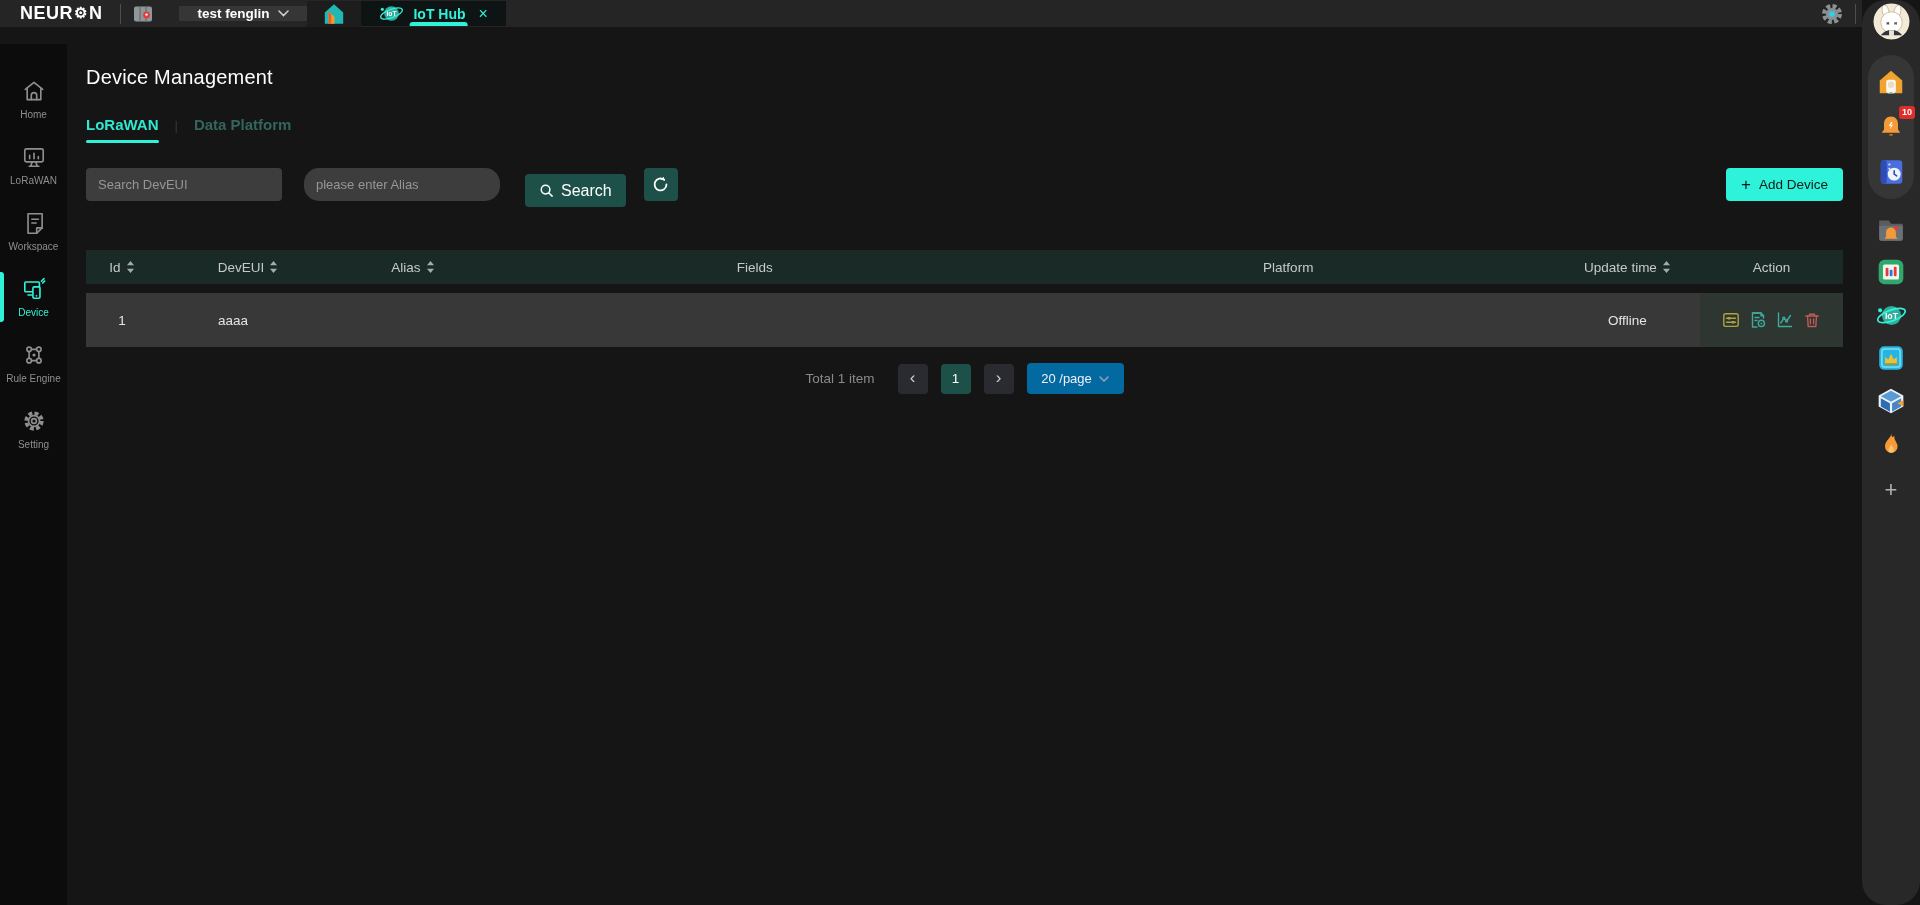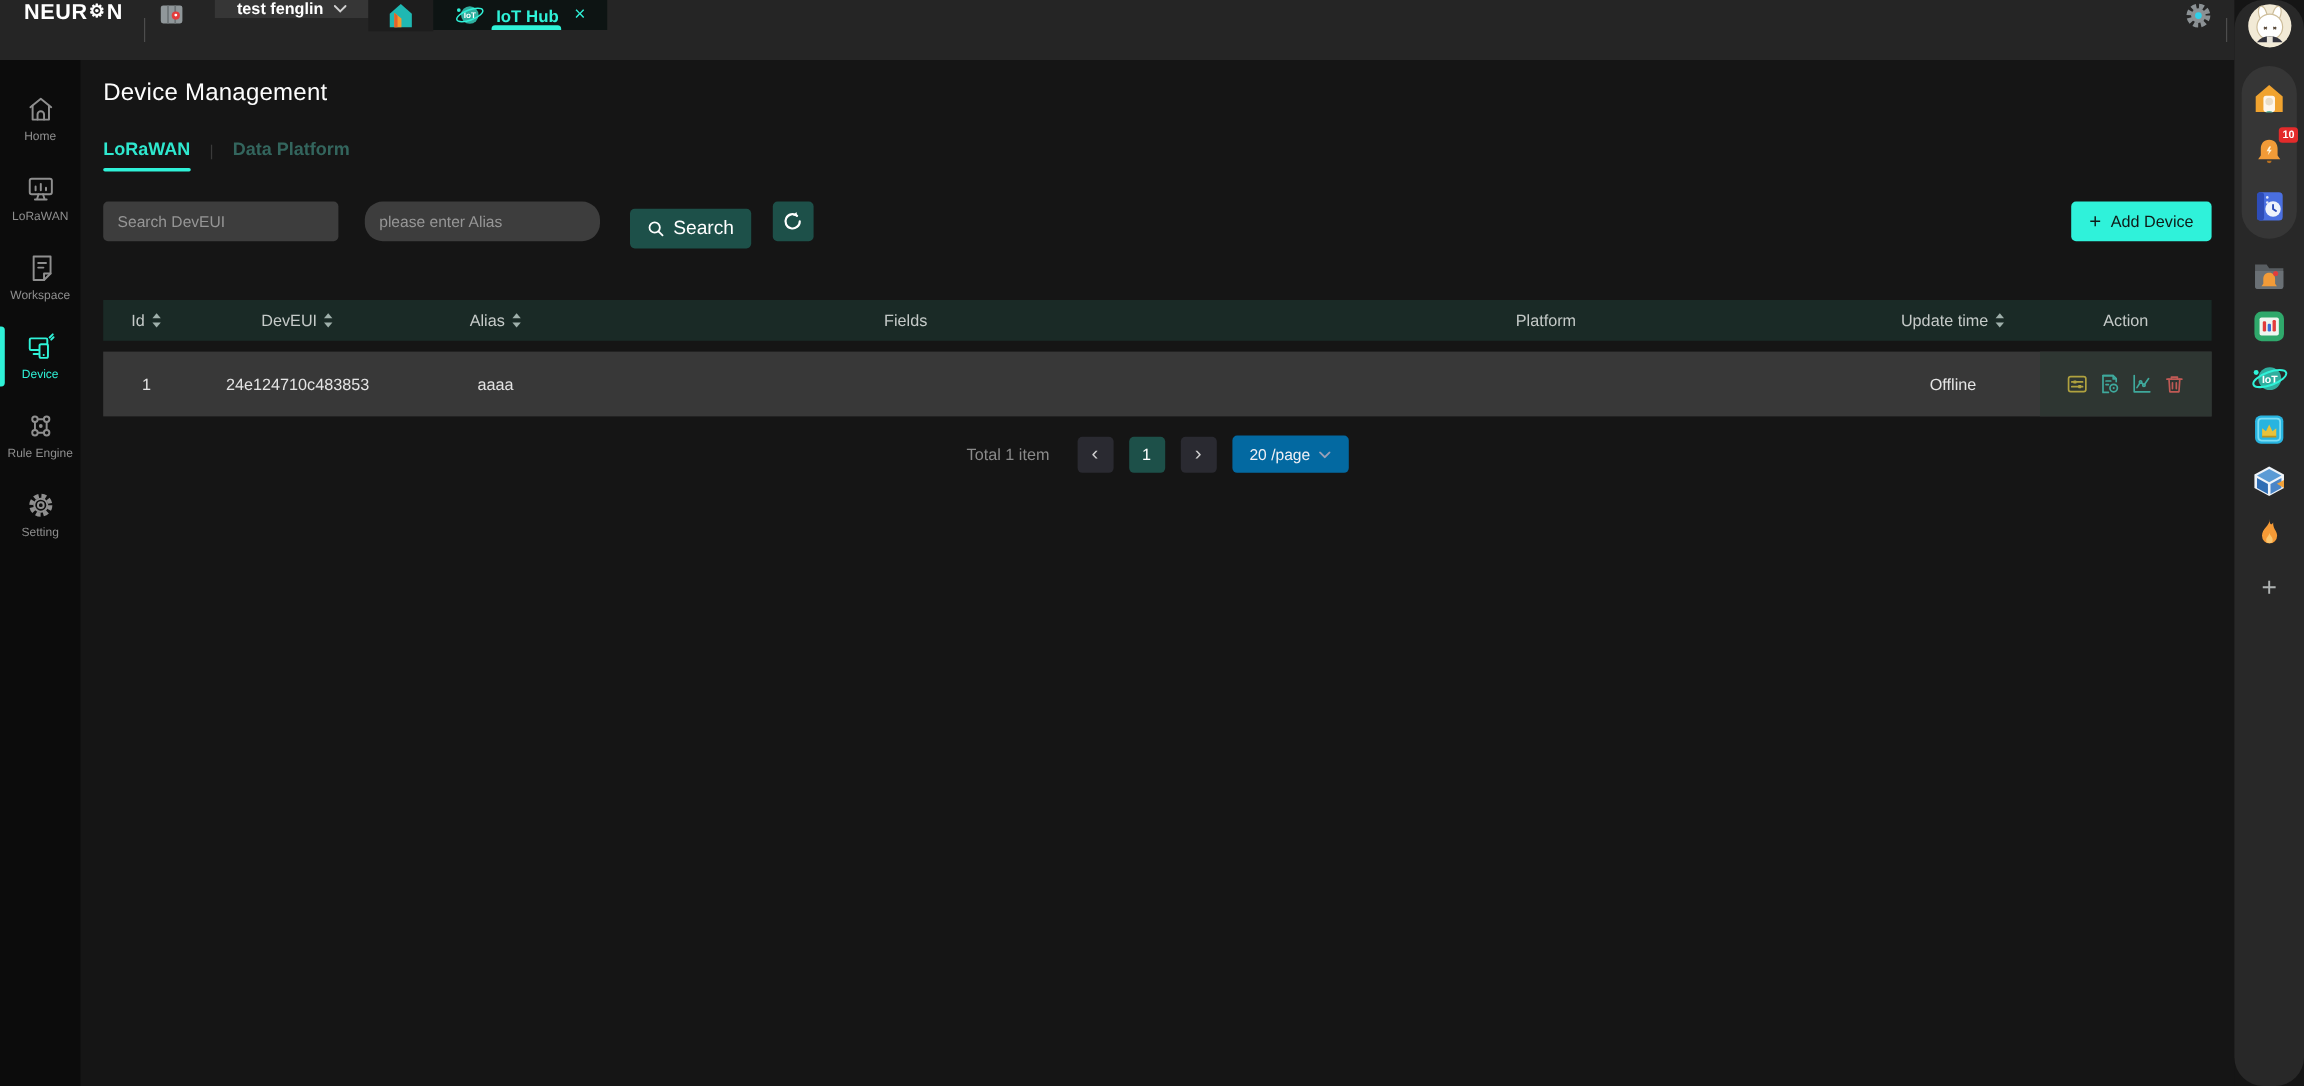--- a/index.html
+++ b/index.html
@@ -1,21 +1,21 @@
 <!DOCTYPE html>
 <html><head>
 <meta charset="utf-8">
 <style>
   * { box-sizing: border-box; margin: 0; padding: 0; }
   html,body { width:1920px; height:905px; overflow:hidden; background:#151515;
     font-family:"Liberation Sans", sans-serif; }
 
   
-  .topbar { position:absolute; left:0; top:0; width:1862px; height:50px;
-    background:#252525; display:flex; align-items:flex-start; z-index:5; }
+  .topbar { position:absolute; left:0; top:0; width:1862px; height:27px;
+    background:#252525; display:flex; align-items:center; z-index:5; }
   .logo { display:flex; align-items:center; gap:1px; padding:0 18px 0 20px;
     color:#fff; font-weight:bold; font-size:18px; letter-spacing:.5px; }
   .logo .gear-o { font-size:15px; line-height:1; transform:translateY(-1px); }
   .vdivider { width:1px; height:20px; background:#4d4d4d; align-self:center; }
   .map-btn { width:44px; display:flex; align-items:center; justify-content:center; cursor:pointer; }
   .tab { display:flex; align-items:center; gap:9px; padding:0 18px; position:relative; cursor:pointer; }
   .tab-workspace { background:#363636; color:#fff; font-size:13.5px; font-weight:bold; margin-left:14px; }
   .tab-home { background:#1d1d1d; padding:0 14px; }
   .tab-app { background:#0d1413; color:#2ff2d8; font-size:14px; font-weight:bold; }
   .tab-app .close-x { color:#2ff2d8; font-size:16px; font-weight:normal; margin-left:4px; cursor:pointer; }
@@ -370,21 +370,20 @@
             <path d="M4.5 13 L1 8.7 H8 Z" fill="#9fb0ab"></path>
           </svg>
       </div>
       <div class="t-cell c-action">
         <span>Action</span>
       </div>
     </div>
 
     <div class="t-row">
       <div class="t-cell c-id">1</div>
-      <div class="t-cell c-deveui">24e124710c483853</div>
       <div class="t-cell c-alias">aaaa</div>
       <div class="t-cell c-fields"></div>
       <div class="t-cell c-location"></div>
       <div class="t-cell c-update">Offline</div>
       <div class="t-cell c-action cell-action">
         <span class="action-ic">
           <svg width="18" height="18" viewBox="0 0 18 18" fill="none" stroke="#b0a23f" stroke-width="1.4" stroke-linecap="round">
             <rect x="1.8" y="2.8" width="14.4" height="12.6" rx="1.8"></rect>
             <path d="M4.5 7.3 H13.5 M4.5 11.2 H13.5"></path>
             <rect x="5.8" y="6" width="2.6" height="2.6" fill="#b0a23f" stroke="none" rx="0.5"></rect>

